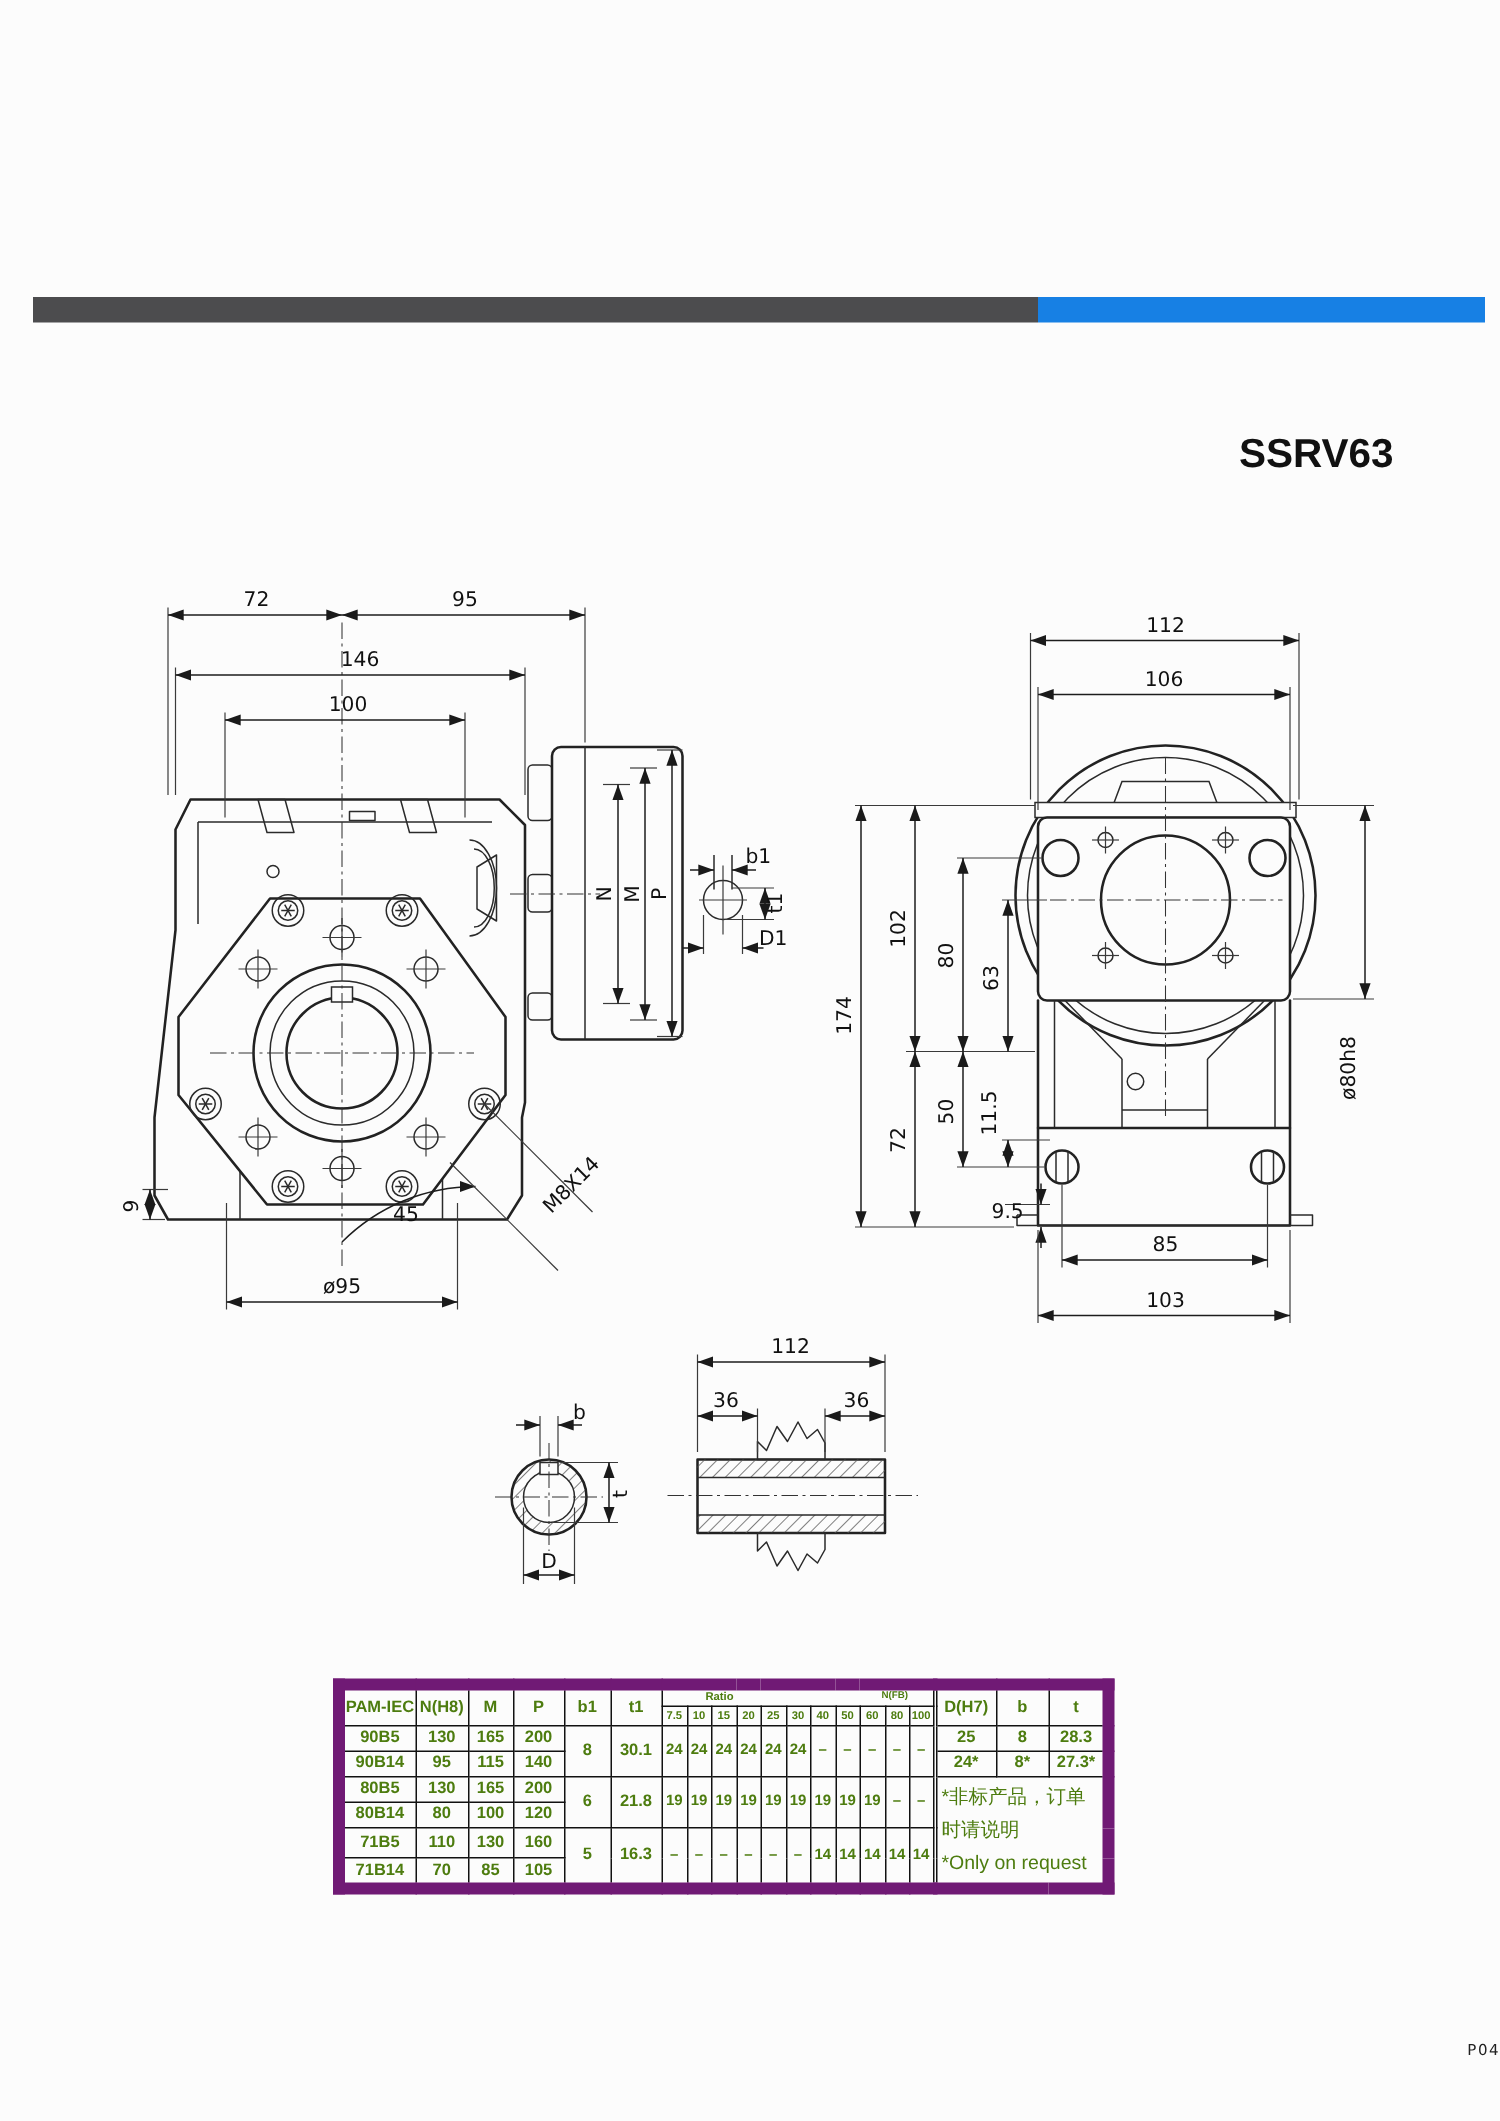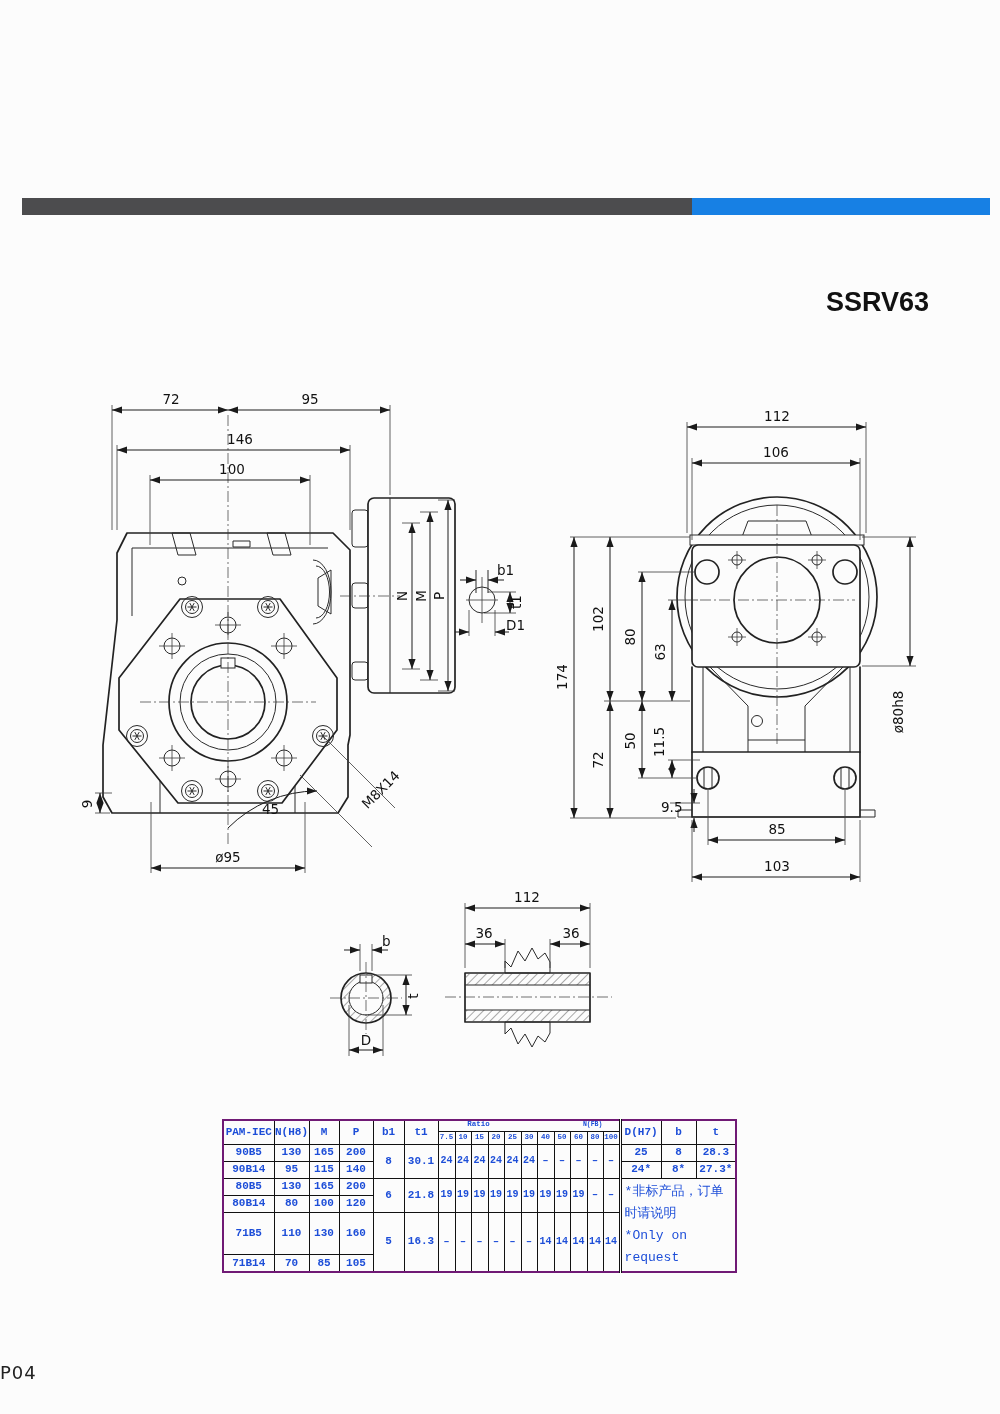--- a/index.html
+++ b/index.html
@@ -3,36 +3,36 @@
 <meta charset="utf-8">
 <style>
   html,body{margin:0;padding:0;background:#e8e8e8;}
   .page{position:relative;width:1000px;height:1414px;background:#fcfcfc;overflow:hidden;
         font-family:"DejaVu Sans",sans-serif;color:#111;}
   .topbar{position:absolute;left:22px;top:198px;width:968px;height:17px;display:flex;}
   .topbar .seg-dark{width:670px;height:100%;}
   .topbar .seg-blue{flex:1;height:100%;}
   .model-title{position:absolute;left:826px;top:287px;width:120px;
         font-family:"Liberation Sans",sans-serif;font-weight:bold;font-size:27px;letter-spacing:0px;}
-  .footer{position:absolute;left:0;top:1362px;width:1000px;text-align:left;
-        font-size:18px;letter-spacing:1px;color:#222;}
+  .footer{position:absolute;left:0;top:1362px;width:1000px;text-align:right;
+        font-size:10px;letter-spacing:1px;color:#222;}
   svg{position:absolute;overflow:visible;}
   
   .o  {fill:none;stroke:#222;stroke-width:1.7;stroke-linejoin:round;stroke-linecap:round;}
   .ow {fill:#fcfcfc;stroke:#222;stroke-width:1.7;stroke-linejoin:round;}
   .t  {fill:none;stroke:#2a2a2a;stroke-width:1;stroke-linejoin:round;}
   .tw {fill:#fcfcfc;stroke:#2a2a2a;stroke-width:1;}
   .dim{stroke:#1d1d1d;stroke-width:1;fill:none;}
   .ext{stroke:#3a3a3a;stroke-width:0.8;fill:none;}
   .cl {stroke:#333;stroke-width:0.7;fill:none;stroke-dasharray:11 3 2 3;}
   .dt {font:13.5px "DejaVu Sans",sans-serif;fill:#111;}
   
   .tablewrap{position:absolute;left:222px;top:1119px;}
   table.spec{border-collapse:collapse;table-layout:fixed;width:514px;background:#fcfcfc;
-        font-family:Liberation Mono, monospace;font-weight:bold;color:#1d4ed8;border:2px solid #701a75;}
+        font-family:Liberation Sans, sans-serif;font-weight:bold;color:#4d7c0f;border:8px solid #701a75;}
   table.spec th,table.spec td{border:1px solid #111;text-align:center;vertical-align:middle;
         padding:0;overflow:hidden;font-size:11px;line-height:1.05;}
   table.spec thead th{font-size:11px;height:11px;}
   table.spec .rsub th{font-size:7.5px;height:12px;font-weight:bold;}
   table.spec tbody td{height:16px;}
   table.spec .ratio-head{position:relative;height:10px;border-bottom:1px solid #111;}
   table.spec .ratio-head .rl{position:absolute;left:16%;top:0px;font-size:7.5px;}
   table.spec .ratio-head .rn{position:absolute;right:9%;top:0.5px;font-size:6.5px;}
   table.spec .rv{font-size:10px;}
   table.spec .dcol{border-left:3px double #111;text-align:center;}

